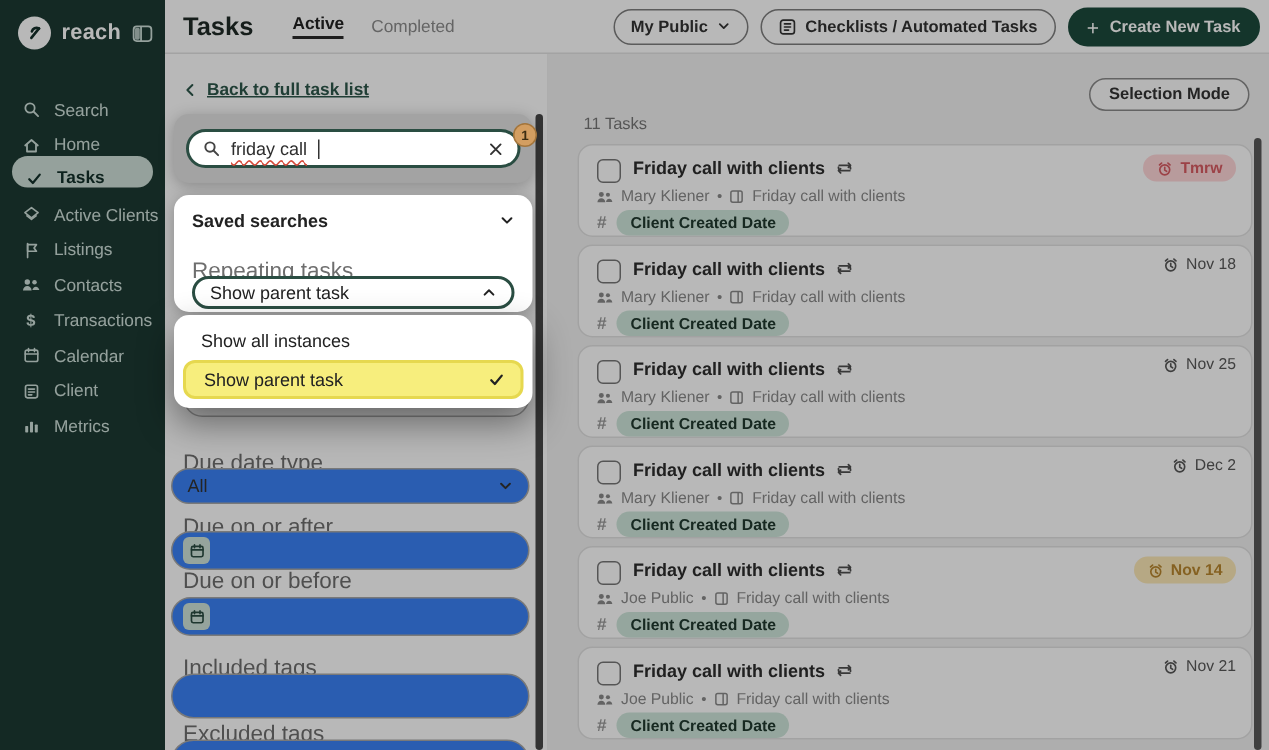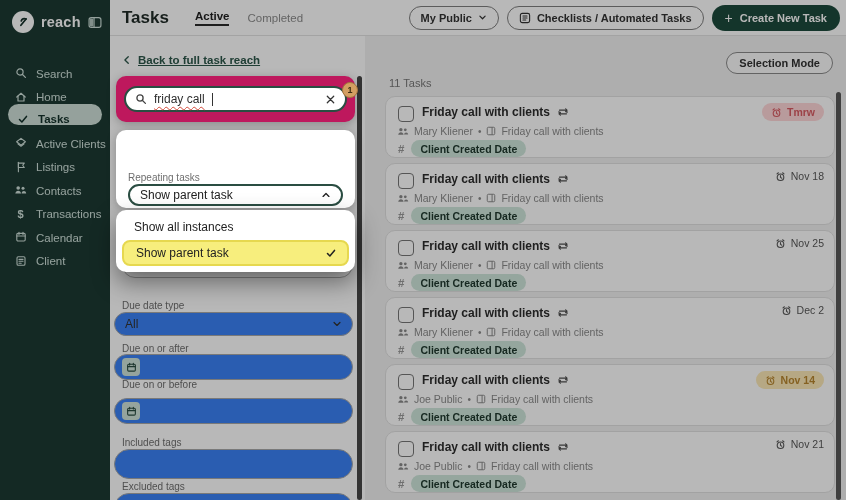--- a/index.html
+++ b/index.html
@@ -35,36 +35,36 @@
   .plus{font-size:14px;font-weight:400;line-height:1;}
 
   
   .panel{position:absolute;left:110px;top:36px;width:255px;bottom:0;background:#fff;border-right:1px solid #dedede;}
   .backrow{position:absolute;left:12px;top:18px;display:flex;align-items:center;gap:6px;color:#2d574a;}
   .backlink{font-size:11.5px;font-weight:700;text-decoration:underline;color:#2d574a;}
   .pscroll{position:absolute;left:247px;top:40px;width:5px;height:424px;background:#474747;border-radius:3px;}
 
   
   .spot{z-index:60;}
-  .searchcard{position:absolute;left:6px;top:40px;width:239px;height:46px;background:#be185d;border-radius:10px;
+  .searchcard{position:absolute;left:6px;top:40px;width:239px;height:46px;background:#a3a3a3;border-radius:10px;
     box-shadow:0 2px 10px rgba(0,0,0,.25);}
   .searchbox{position:absolute;left:8px;right:8px;top:10px;height:26px;border:2px solid var(--accent);
     border-radius:13px;display:flex;align-items:center;padding:0 9px;box-sizing:border-box;gap:7px;background:#fff;}
   .qtext{font-size:12px;color:#2e2e2e;text-decoration:underline wavy #d44a3a 1px;text-underline-offset:3px;}
   .caret{width:1px;height:13px;background:#333;}
   .clearx{margin-left:auto;color:#333;}
   .countbadge{position:absolute;top:6px;right:-3px;width:14px;height:14px;border-radius:50%;
     background:var(--badge-bg);border:1px solid #a3753c;color:#3c2d12;font-size:9px;font-weight:700;
     display:flex;align-items:center;justify-content:center;}
 
   .savedcard{position:absolute;left:6px;top:94px;width:239px;height:78px;background:#fff;border-radius:10px;
     box-shadow:0 2px 10px rgba(0,0,0,.25);}
   .savedhdr{position:absolute;left:12px;right:12px;top:10px;display:flex;align-items:center;justify-content:space-between;}
   .savedlbl{font-size:12px;font-weight:700;color:#222;}
-  .fieldlbl{font-size:10px;color:#6e6e6e;}
+  .fieldlbl{font-size:15px;color:#6e6e6e;}
   .replabel{position:absolute;left:12px;top:42px;}
   .selectbox{position:absolute;left:12px;right:12px;top:54px;height:22px;border:2px solid var(--accent);
     border-radius:12px;display:flex;align-items:center;justify-content:space-between;padding:0 10px;box-sizing:border-box;background:#fff;}
   .selectval{font-size:12px;color:#222;}
 
   .menu{position:absolute;left:6px;top:174px;width:239px;background:#fff;border-radius:10px;
     box-shadow:0 10px 24px rgba(0,0,0,.45);padding:6px;box-sizing:border-box;}
   .opt{height:22px;display:flex;align-items:center;padding:0 10px 0 12px;font-size:12px;color:#222;border-radius:8px;}
   .opt.sel{height:26px;margin-top:2px;background:var(--highlight);border:2px solid var(--highlight-border);
     justify-content:space-between;box-sizing:border-box;font-weight:400;}
@@ -194,20 +194,30 @@
         <span>Calendar</span>
       </div>
       <div class="navitem">
         <span class="nicon">
             <svg width="12" height="12" viewBox="0 0 12 12" fill="none" stroke="currentColor" stroke-width="1.1" stroke-linecap="round">
               <rect x="2" y="1.8" width="8" height="8.4" rx="1.3"></rect>
               <path d="M4 4.4h4M4 6.3h4M4 8.2h2.2"></path>
             </svg>
           </span>
         <span>Client</span>
+      </div>
+      <div class="navitem">
+        <span class="nicon">
+            <svg width="12" height="12" viewBox="0 0 12 12" fill="currentColor">
+              <rect x="1.8" y="6" width="2" height="4.4" rx=".5"></rect>
+              <rect x="5" y="3.2" width="2" height="7.2" rx=".5"></rect>
+              <rect x="8.2" y="5" width="2" height="5.4" rx=".5"></rect>
+            </svg>
+          </span>
+        <span>Metrics</span>
       </div>
     </div>
   </div>
 
   <div class="topbar">
     <span class="pagetitle">Tasks</span>
     <span class="tab active">Active</span>
     <span class="tab idle">Completed</span>
     <span class="tbspacer"></span>
     <span class="pillbtn">
@@ -227,41 +237,47 @@
       <span class="plus">+</span>
       <span>Create New Task</span>
     </span>
   </div>
 
   <div class="panel">
     <div class="backrow">
       <svg width="10" height="10" viewBox="0 0 12 12" fill="none" stroke="#2d574a" stroke-width="1.6" stroke-linecap="round" stroke-linejoin="round">
           <path d="M7.5 2 3.5 6l4 4"></path>
         </svg>
-      <span class="backlink">Back to full task reach</span>
+      <span class="backlink">Back to full task list</span>
     </div>
 
     <div class="searchcard spot">
       <div class="searchbox">
         <svg width="12" height="12" viewBox="0 0 12 12" fill="none" stroke="#444" stroke-width="1.3" stroke-linecap="round">
             <circle cx="5" cy="5" r="3.1"></circle>
             <path d="M7.5 7.5 10.4 10.4"></path>
           </svg>
         <span class="qtext">friday call</span>
         <span class="caret"></span>
         <span class="clearx">
           <svg width="11" height="11" viewBox="0 0 12 12" fill="none" stroke="#333" stroke-width="1.4" stroke-linecap="round">
               <path d="M2.5 2.5l7 7M9.5 2.5l-7 7"></path>
             </svg>
         </span>
       </div>
       <span class="countbadge">1</span>
     </div>
 
     <div class="savedcard spot">
+      <div class="savedhdr">
+        <span class="savedlbl">Saved searches</span>
+        <svg width="10" height="10" viewBox="0 0 12 12" fill="none" stroke="#222" stroke-width="1.6" stroke-linecap="round" stroke-linejoin="round">
+            <path d="M2.5 4.2 6 7.7l3.5-3.5"></path>
+          </svg>
+      </div>
       <span class="fieldlbl replabel">Repeating tasks</span>
       <div class="selectbox">
         <span class="selectval">Show parent task</span>
         <svg width="10" height="10" viewBox="0 0 12 12" fill="none" stroke="#222" stroke-width="1.6" stroke-linecap="round" stroke-linejoin="round">
             <path d="M2.5 7.7 6 4.2l3.5 3.5"></path>
           </svg>
       </div>
     </div>
 
     <div class="menu spot">

